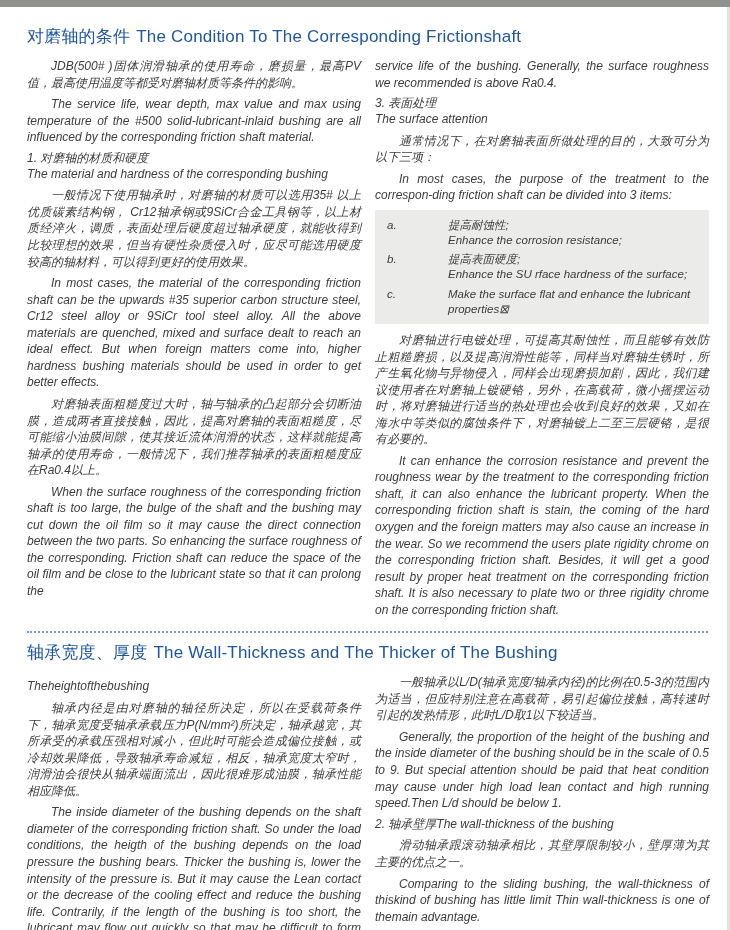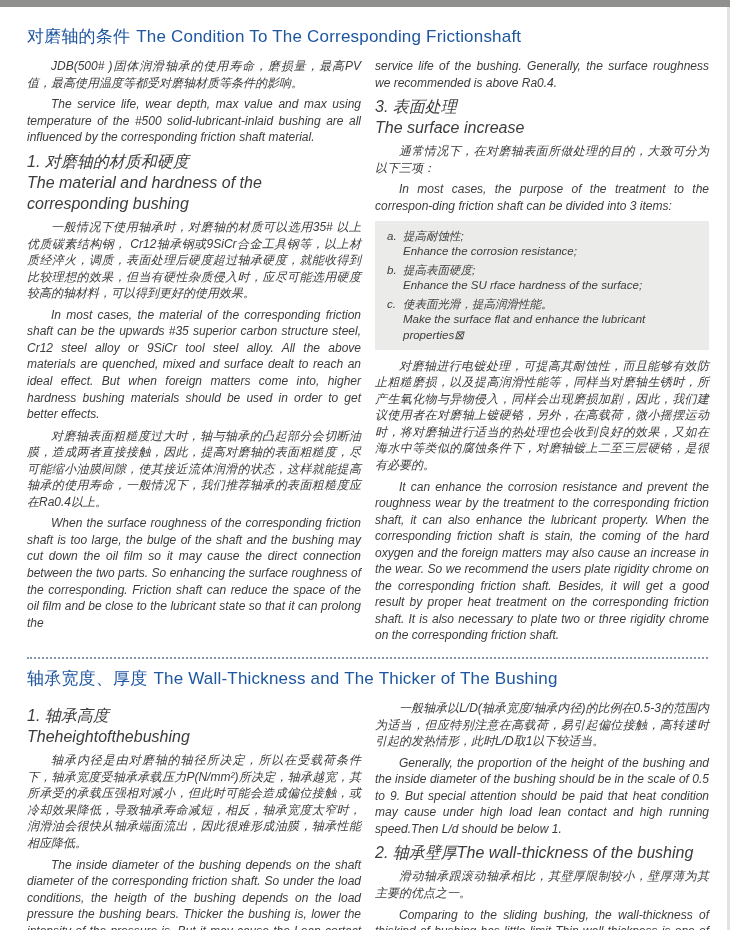--- a/index.html
+++ b/index.html
@@ -24,31 +24,31 @@
     letter-spacing:.2px;
   }
   .sec-title .t-en{margin-left:6px;}
   .columns{display:flex;gap:14px;font-style:italic;}
   .col{width:334px;}
   p{
     margin:0 0 5px 0;
     font-size:12px;line-height:1.38;text-align:justify;
   }
   p.indent{text-indent:2em;}
-  .subhead{margin:5px 0 5px 0;font-size:16px;line-height:1.32;}
+  .subhead{margin:5px 0 5px 0;font-size:12px;line-height:1.32;}
   .subhead div{margin:0;}
   .graybox{
     background:var(--box-bg);
     padding:8px 10px 7px 12px;
     margin:6px 0 8px 0;
   }
   .gb-item{display:flex;font-size:11.5px;line-height:1.32;margin-bottom:4px;}
   .gb-item:last-child{margin-bottom:0;}
   .gb-label{width:16px;flex:none;}
-  .gb-body{flex:1;}
+  .gb-body{flex:1;margin-left:45px;}
   .gb-cn{display:block;}
   .gb-en{display:block;}
   .dotted{
     border:none;height:0;
     border-top:2px dotted var(--divider);
     margin:8px 2px 8px 0;
   }
 </style>
 </head>
 <body>
@@ -72,21 +72,21 @@
         <p class="indent">一般情况下使用轴承时，对磨轴的材质可以选用35# 以上优质碳素结构钢， Cr12轴承钢或9SiCr合金工具钢等，以上材质经淬火，调质，表面处理后硬度超过轴承硬度，就能收得到比较理想的效果，但当有硬性杂质侵入时，应尽可能选用硬度较高的轴材料，可以得到更好的使用效果。</p>
         <p class="indent">In most cases, the material of the corresponding friction shaft can be the upwards #35 superior carbon structure steel, Cr12 steel alloy or 9SiCr tool steel alloy. All the above materials are quenched, mixed and surface dealt to reach an ideal effect. But when foreign matters come into, higher hardness bushing materials should be used in order to get better effects.</p>
         <p class="indent">对磨轴表面粗糙度过大时，轴与轴承的凸起部分会切断油膜，造成两者直接接触，因此，提高对磨轴的表面粗糙度，尽可能缩小油膜间隙，使其接近流体润滑的状态，这样就能提高轴承的使用寿命，一般情况下，我们推荐轴承的表面粗糙度应在Ra0.4以上。</p>
         <p class="indent">When the surface roughness of the corresponding friction shaft is too large, the bulge of the shaft and the bushing may cut down the oil film so it may cause the direct connection between the two parts. So enhancing the surface roughness of the corresponding. Friction shaft can reduce the space of the oil film and be close to the lubricant state so that it can prolong the</p>
       </div>
 
       <div class="col">
         <p>service life of the bushing. Generally, the surface roughness we recommended is above Ra0.4.</p>
         <div class="subhead">
           <div>3. 表面处理</div>
-          <div>The surface increase</div>
+          <div>The surface attention</div>
         </div>
         <p class="indent">通常情况下，在对磨轴表面所做处理的目的，大致可分为以下三项：</p>
         <p class="indent">In most cases, the purpose of the treatment to the correspon-ding friction shaft can be divided into 3 items:</p>
 
         <div class="graybox">
           <div class="gb-item">
             <span class="gb-label">a.</span>
             <span class="gb-body">
               <span class="gb-cn">提高耐蚀性;</span>
               <span class="gb-en">Enhance the corrosion resistance;</span>
@@ -95,42 +95,40 @@
           <div class="gb-item">
             <span class="gb-label">b.</span>
             <span class="gb-body">
               <span class="gb-cn">提高表面硬度;</span>
               <span class="gb-en">Enhance the SU rface hardness of the surface;</span>
             </span>
           </div>
           <div class="gb-item">
             <span class="gb-label">c.</span>
             <span class="gb-body">
-              <span class="gb-cn">使表面光滑，提高润滑性能。</span>
               <span class="gb-en">Make the surface flat and enhance the lubricant properties⊠</span>
             </span>
           </div>
         </div>
 
         <p class="indent">对磨轴进行电镀处理，可提高其耐蚀性，而且能够有效防止粗糙磨损，以及提高润滑性能等，同样当对磨轴生锈时，所产生氧化物与异物侵入，同样会出现磨损加剧，因此，我们建议使用者在对磨轴上镀硬铬，另外，在高载荷，微小摇摆运动时，将对磨轴进行适当的热处理也会收到良好的效果，又如在海水中等类似的腐蚀条件下，对磨轴镀上二至三层硬铬，是很有必要的。</p>
         <p class="indent">It can enhance the corrosion resistance and prevent the roughness wear by the treatment to the corresponding friction shaft, it can also enhance the lubricant property. When the corresponding friction shaft is stain, the coming of the hard oxygen and the foreign matters may also cause an increase in the wear. So we recommend the users plate rigidity chrome on the corresponding friction shaft. Besides, it will get a good result by proper heat treatment on the corresponding friction shaft. It is also necessary to plate two or three rigidity chrome on the corresponding friction shaft.</p>
       </div>
     </div>
   </section>
 
   <hr class="dotted">
 
   <section>
     <h1 class="sec-title"><span class="t-cn">轴承宽度、厚度</span><span class="t-en">The Wall-Thickness and The Thicker of The Bushing</span></h1>
 
     <div class="columns">
 
       <div class="col">
         <div class="subhead">
-          <div>1. 轴承高度</div>
           <div>Theheightofthebushing</div>
         </div>
         <p class="indent">轴承内径是由对磨轴的轴径所决定，所以在受载荷条件下，轴承宽度受轴承承载压力P(N/mm²)所决定，轴承越宽，其所承受的承载压强相对减小，但此时可能会造成偏位接触，或冷却效果降低，导致轴承寿命减短，相反，轴承宽度太窄时，润滑油会很快从轴承端面流出，因此很难形成油膜，轴承性能相应降低。</p>
         <p class="indent">The inside diameter of the bushing depends on the shaft diameter of the corresponding friction shaft. So under the load conditions, the heigth of the bushing depends on the load pressure the bushing bears. Thicker the bushing is, lower the intensity of the pressure is. But it may cause the Lean cortact or the decrease of the cooling effect and reduce the bushing life. Contrarily, if the length of the bushing is too short, the lubricant may flow out quickly so that may be difficult to form the oil filmand decrease the bushing property accordingly.</p>
       </div>
 
       <div class="col">
         <p class="indent">一般轴承以L/D(轴承宽度/轴承内径)的比例在0.5-3的范围内为适当，但应特别注意在高载荷，易引起偏位接触，高转速时引起的发热情形，此时L/D取1以下较适当。</p>
         <p class="indent">Generally, the proportion of the height of the bushing and the inside diameter of the bushing should be in the scale of 0.5 to 9. But special attention should be paid that heat condition may cause under high load lean contact and high running speed.Then L/d should be below 1.</p>
         <div class="subhead">

